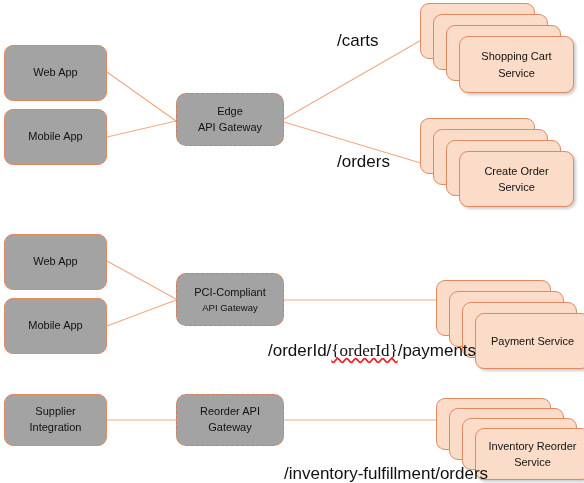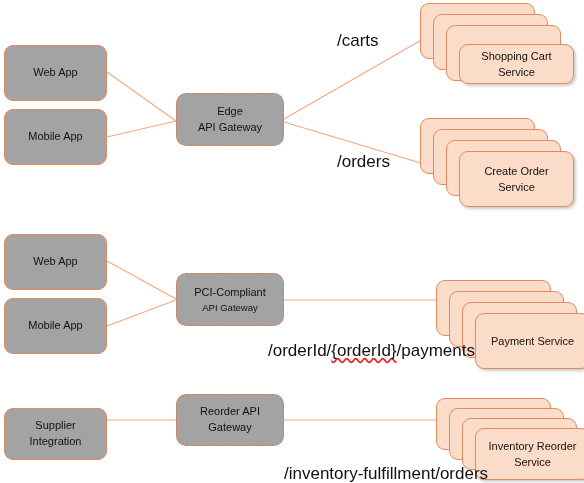--- a/index.html
+++ b/index.html
@@ -73,20 +73,21 @@
   .elabel {
     position: absolute;
     font-size: 17px;
     color: #111111;
     white-space: nowrap;
     z-index: 7;
   }
   .misspelled {
     text-decoration: underline wavy #ee2222;
     text-decoration-skip-ink: none;
+    font-family: Liberation Serif, serif;
   }
 
   
   #links {
     position: absolute;
     left: 0;
     top: 0;
     width: 584px;
     height: 483px;
     z-index: 1;
@@ -131,21 +132,21 @@
   </div>
 
   <div class="elabel" style="left:337px; top:31px;">/carts</div>
 
   <div class="elabel" style="left:337px; top:152px;text-align:center;">/orders</div>
 
   <div class="stack" style="left:420px; top:3px; width:160px; height:98px;">
     <div class="card" style="left:0px;  top:0px;  width:115px; height:56px;"></div>
     <div class="card" style="left:13px; top:11px; width:115px; height:56px;"></div>
     <div class="card" style="left:26px; top:22px; width:115px; height:56px;"></div>
-    <div class="card front" style="left:39px; top:33px; width:115px; height:40px;margin-top:8px;">
+    <div class="card front" style="left:39px; top:33px; width:115px; height:57px;">
       <span class="l1">Shopping Cart</span>
       <span class="l2">Service</span>
     </div>
   </div>
 
   <div class="stack" style="left:420px; top:118px; width:160px; height:98px;">
     <div class="card" style="left:0px;  top:0px;  width:115px; height:56px;"></div>
     <div class="card" style="left:13px; top:11px; width:115px; height:56px;"></div>
     <div class="card" style="left:26px; top:22px; width:115px; height:56px;"></div>
     <div class="card front" style="left:39px; top:33px; width:115px; height:56px;">
@@ -173,21 +174,21 @@
 
   <div class="stack" style="left:436px; top:280px; width:148px; height:98px;">
     <div class="card" style="left:0px;  top:0px;  width:115px; height:56px;"></div>
     <div class="card" style="left:13px; top:11px; width:115px; height:56px;"></div>
     <div class="card" style="left:26px; top:22px; width:115px; height:56px;"></div>
     <div class="card front" style="left:39px; top:33px; width:115px; height:56px;">
       <span class="l1">Payment Service</span>
     </div>
   </div>
 
-  <div class="node" style="left:4px; top:408px; width:103px; height:52px;">
+  <div class="node" style="left:4px; top:394px; width:103px; height:52px;">
     <span class="l1">Supplier</span>
     <span class="l2">Integration</span>
   </div>
 
   <div class="node gateway" style="left:176px; top:394px; width:108px; height:52px;">
     <span class="l1">Reorder API</span>
     <span class="l2">Gateway</span>
   </div>
 
   <div class="elabel" style="left:284px; top:464px;">/inventory-fulfillment/orders</div>

